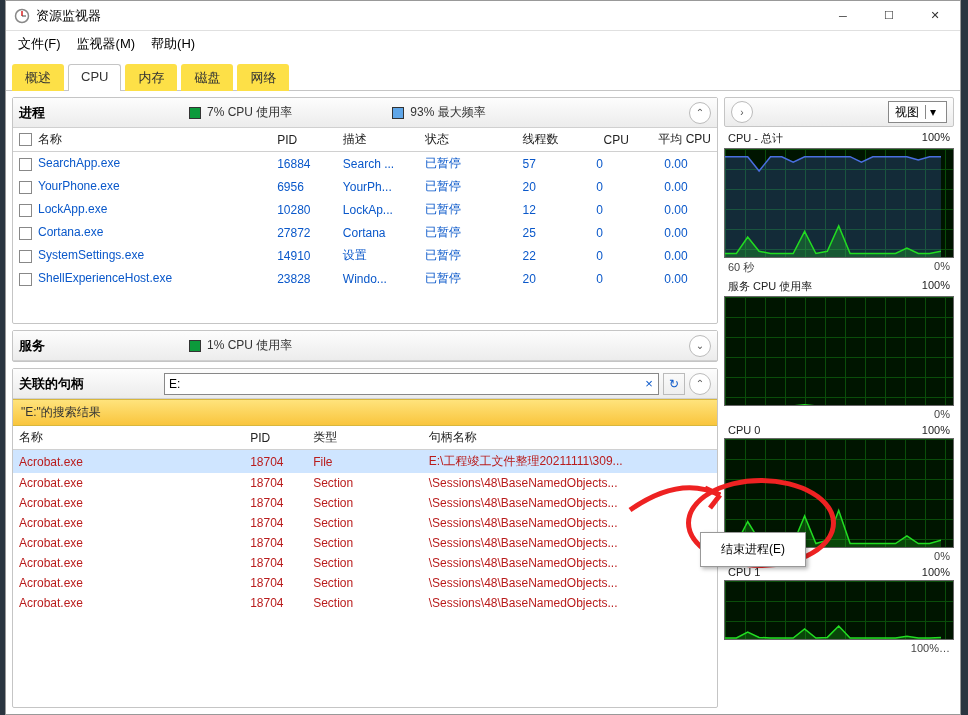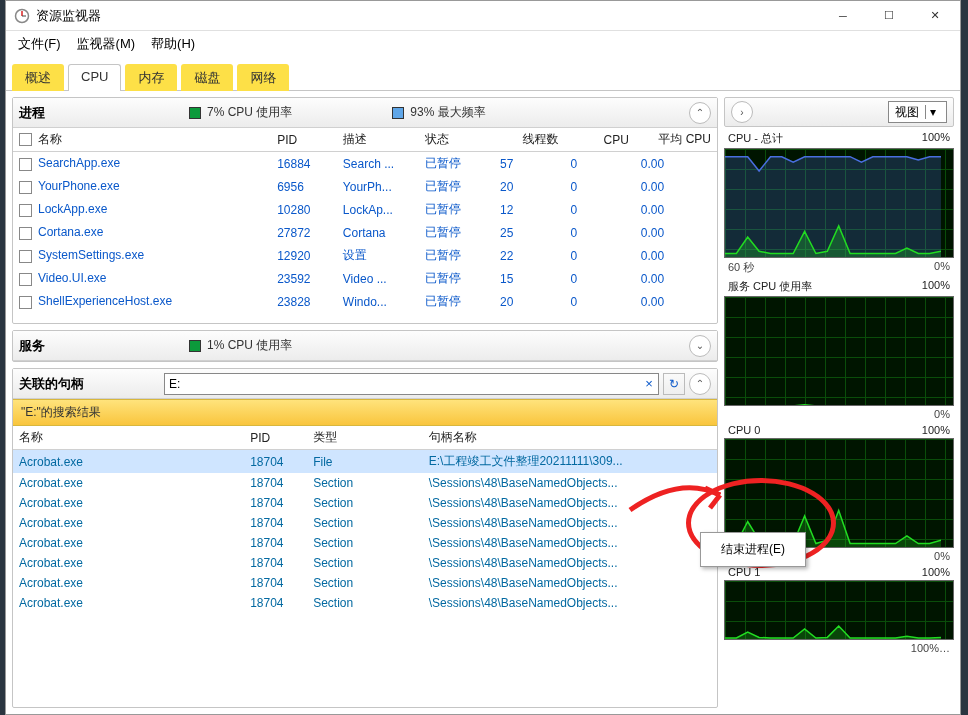--- a/index.html
+++ b/index.html
@@ -22,22 +22,22 @@
 .panel-header .title { font-weight:bold; min-width:60px; }
 .panel-header .metric { display:flex; align-items:center; gap:6px; font-size:12px; color:#333; }
 .panel-header .sq { width:12px; height:12px; border:1px solid #333; background:#0c9a3b; }
 .panel-header .sq.blue { background:#5fa6e8; }
 .panel-header .spacer { flex:1; }
 .panel-header .chev { width:22px; height:22px; border:1px solid #bbb; border-radius:50%; background:#fff; display:flex; align-items:center; justify-content:center; font-size:10px; color:#555; }
 .table { width:100%; border-collapse:collapse; font-size:12px; }
 .table th, .table td { padding:3px 6px; text-align:left; white-space:nowrap; overflow:hidden; text-overflow:ellipsis; }
 .table th { border-bottom:1px solid #d0d0d0; color:#222; font-weight:normal; background:#fff; }
 .table td.link { color:#0a58ca; }
-.table td.num { text-align:left; color:#0a58ca; }
-.table td.black { color:#0369a1;margin-top:27px; }
+.table td.num { text-align:center; color:#0a58ca; }
+.table td.black { color:#b91c1c;margin-top:27px; }
 .checkbox { width:13px; height:13px; border:1px solid #888; display:inline-block; vertical-align:middle; margin-right:6px; background:#fff; }
 .proc-panel .body { height:195px; overflow-y:auto; overflow-x:hidden; }
 .proc-panel col.c-name { width:220px; }
 .proc-panel col.c-pid { width:56px; }
 .proc-panel col.c-desc { width:70px; }
 .proc-panel col.c-stat { width:64px; }
 .proc-panel col.c-thr { width:60px; }
 .proc-panel col.c-cpu { width:60px; }
 .proc-panel col.c-avg { width:70px; }
 .services-panel { }
@@ -178,33 +178,24 @@
                   <td class="link"><span class="checkbox"></span>Cortana.exe</td>
                   <td class="link">27872</td>
                   <td class="link">Cortana</td>
                   <td class="link">已暂停</td>
                   <td class="num">25</td>
                   <td class="num">0</td>
                   <td class="num">0.00</td>
                 </tr>
                 <tr>
                   <td class="link"><span class="checkbox"></span>SystemSettings.exe</td>
-                  <td class="link">12920</td>
+                  <td class="link">14910</td>
                   <td class="link">设置</td>
                   <td class="link">已暂停</td>
                   <td class="num">22</td>
-                  <td class="num">0</td>
-                  <td class="num">0.00</td>
-                </tr>
-                <tr>
-                  <td class="link"><span class="checkbox"></span>Video.UI.exe</td>
-                  <td class="link">23592</td>
-                  <td class="link">Video ...</td>
-                  <td class="link">已暂停</td>
-                  <td class="num">15</td>
                   <td class="num">0</td>
                   <td class="num">0.00</td>
                 </tr>
                 <tr>
                   <td class="link"><span class="checkbox"></span>ShellExperienceHost.exe</td>
                   <td class="link">23828</td>
                   <td class="link">Windo...</td>
                   <td class="link">已暂停</td>
                   <td class="num">20</td>
                   <td class="num">0</td>

